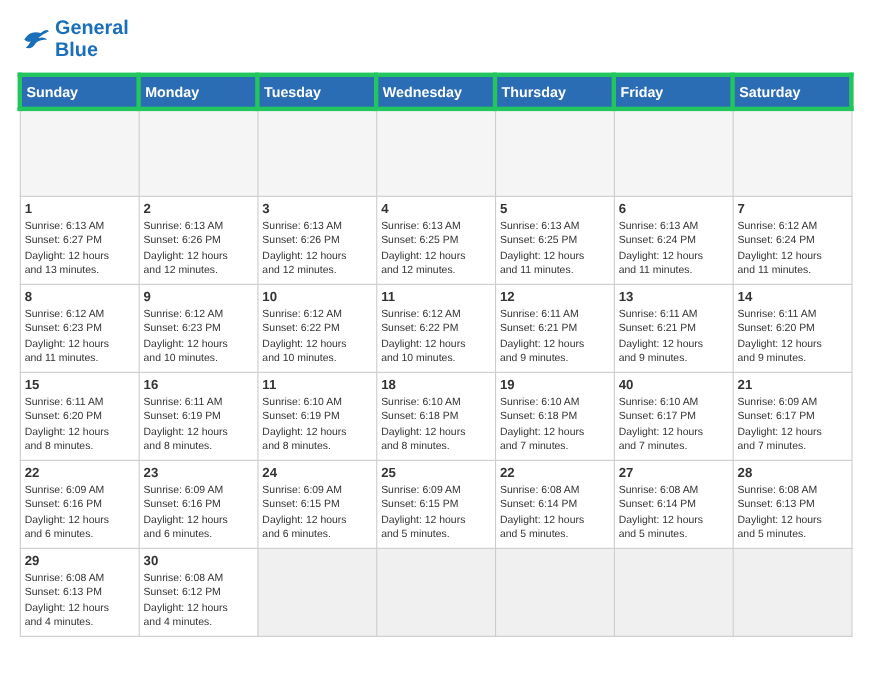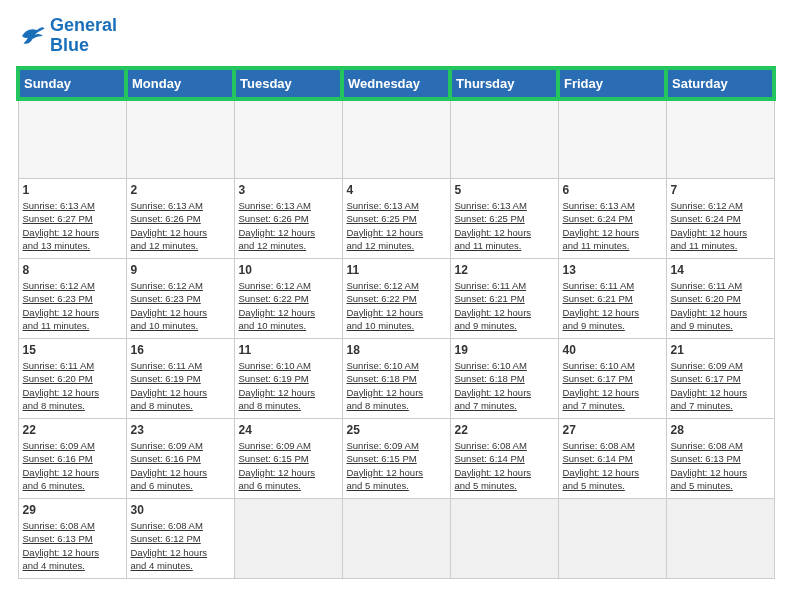--- a/index.html
+++ b/index.html
@@ -75,21 +75,20 @@
       background: #f0f0f0;
     }
     .day-num {
       font-size: 12px;
       font-weight: bold;
       display: block;
       margin-bottom: 2px;
     }
     .day-info {
       line-height: 1.4;
-      text-decoration: underline;
     }
   </style>
 </head>
 <body>
 
 <div class="header-section">
   <div class="logo">
     <svg class="logo-bird" viewBox="0 0 40 40" xmlns="http://www.w3.org/2000/svg">
       <path d="M8 20 Q15 8 28 12 Q35 6 38 10 Q30 14 25 18 Q32 16 36 20 Q28 20 22 24 Q18 32 10 30 Q14 26 16 22 Q12 24 8 20Z" fill="#1a6fba"></path>
     </svg>

